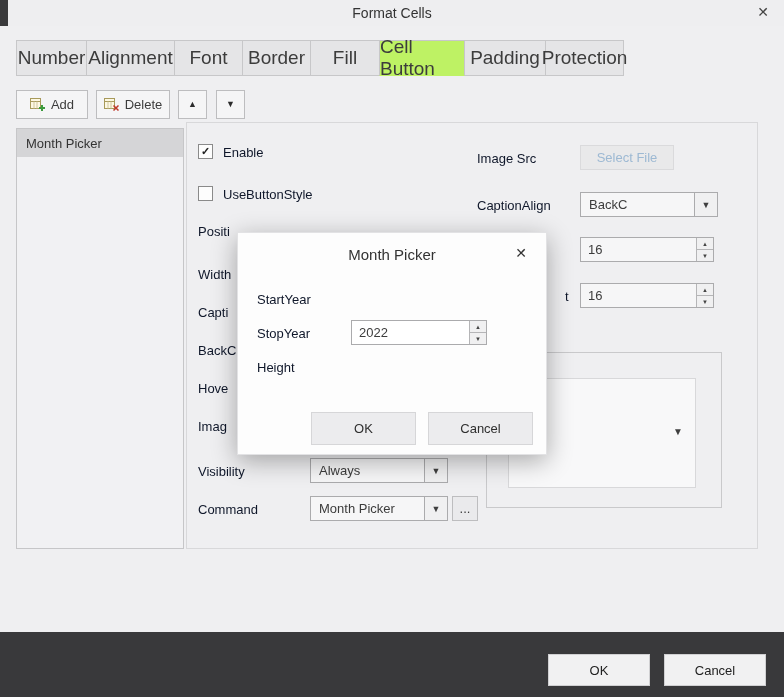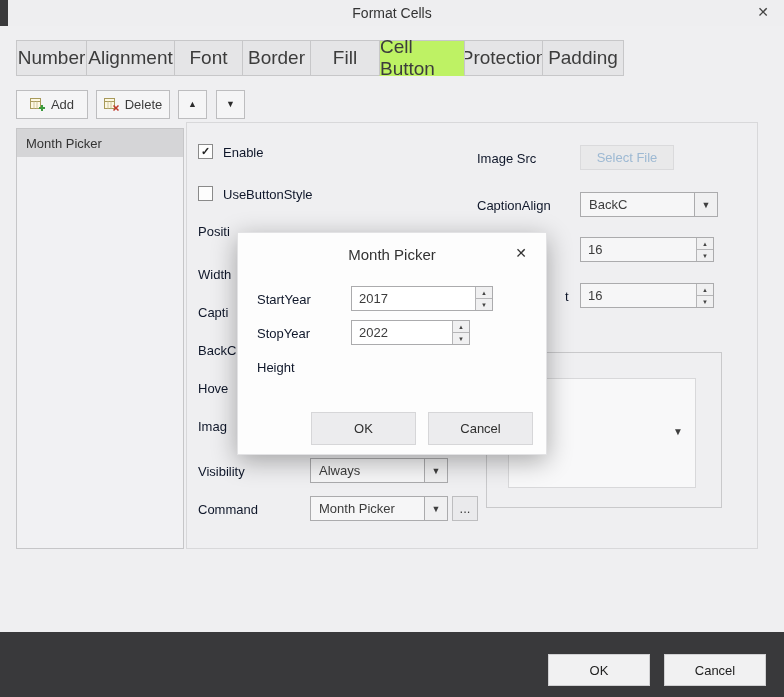--- a/index.html
+++ b/index.html
@@ -104,22 +104,22 @@
 </div>
 <div class="abs corner"></div>
 
 <div class="abs tabs">
   <div class="tab" style="width:71px">Number</div>
   <div class="tab" style="width:89px">Alignment</div>
   <div class="tab" style="width:69px">Font</div>
   <div class="tab" style="width:69px">Border</div>
   <div class="tab" style="width:70px">Fill</div>
   <div class="tab active" style="width:86px">Cell Button</div>
+  <div class="tab" style="width:82px">Padding</div>
   <div class="tab" style="width:79px">Protection</div>
-  <div class="tab" style="width:82px">Padding</div>
 </div>
 
 <div class="abs btn" style="left:16px;top:90px;width:72px;height:29px">
   <span style="display:flex">
     <svg width="15" height="13" aria-hidden="true">
       <rect x="0.5" y="0.5" width="10" height="10" fill="#fdf8e3" stroke="#a89a5b"></rect>
       <line x1="0.5" y1="3.5" x2="10.5" y2="3.5" stroke="#a89a5b"></line>
       <line x1="4" y1="3.5" x2="4" y2="10.5" stroke="#cfc7a0"></line>
       <line x1="7" y1="3.5" x2="7" y2="10.5" stroke="#cfc7a0"></line>
       <rect x="11" y="7" width="2" height="6" fill="#3c9b3c"></rect>
@@ -226,34 +226,23 @@
       <span>▼</span>
     </div>
 </div>
 <div class="abs btn" style="left:452px;top:496px;width:26px;height:25px;background:#eaeaec">...</div>
 
 <div class="abs modal">
   <div class="abs modal-title">Month Picker</div>
   <div class="abs modal-close">✕</div>
 
   <div class="abs label" style="left:19px;top:59px">StartYear</div>
-  <div class="abs spinfield white" style="left:113px;top:53px;width:142px">
-    <input class="spin-input" value="2017" style="">
-    <div class="spinner">
-      <div class="spin-up">
-          <span>▲</span>
-        </div>
-      <div class="spin-down">
-          <span>▼</span>
-        </div>
-    </div>
-  </div>
 
   <div class="abs label" style="left:19px;top:93px">StopYear</div>
-  <div class="abs spinfield white" style="left:113px;top:87px;width:119px">
+  <div class="abs spinfield white" style="left:113px;top:87px;width:136px">
     <input class="spin-input" value="2022" style="">
     <div class="spinner">
       <div class="spin-up">
           <span>▲</span>
         </div>
       <div class="spin-down">
           <span>▼</span>
         </div>
     </div>
   </div>

